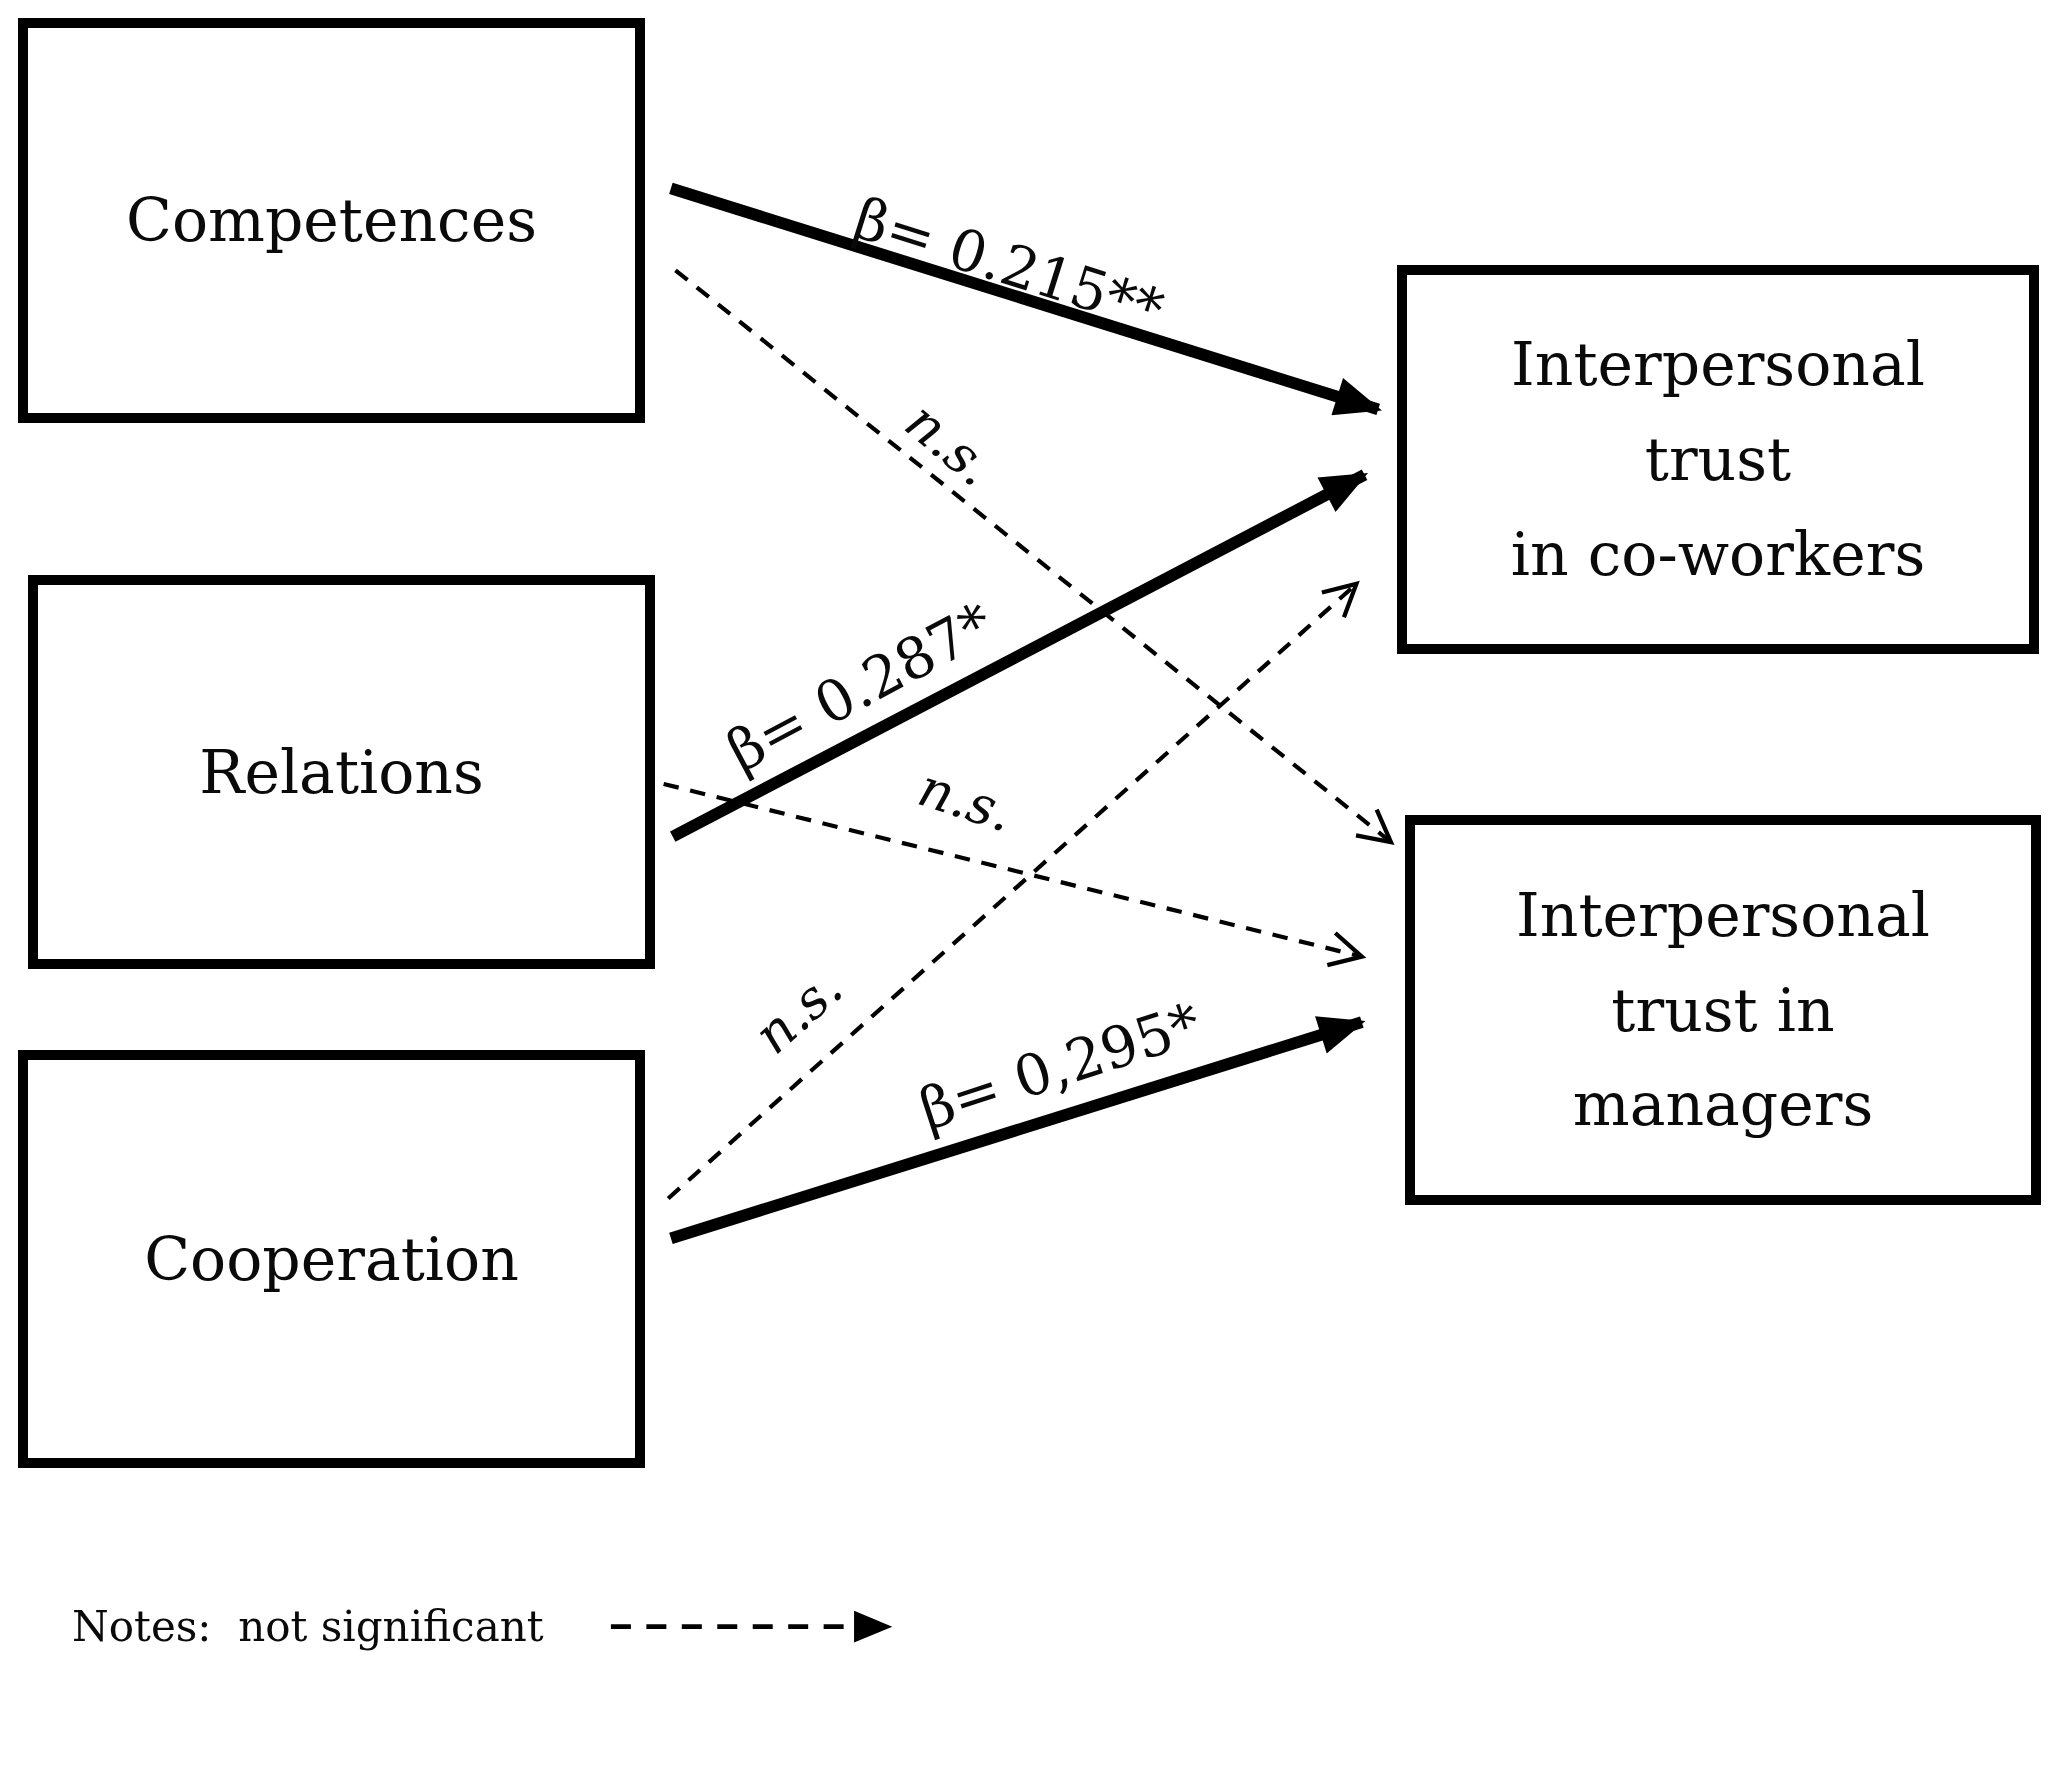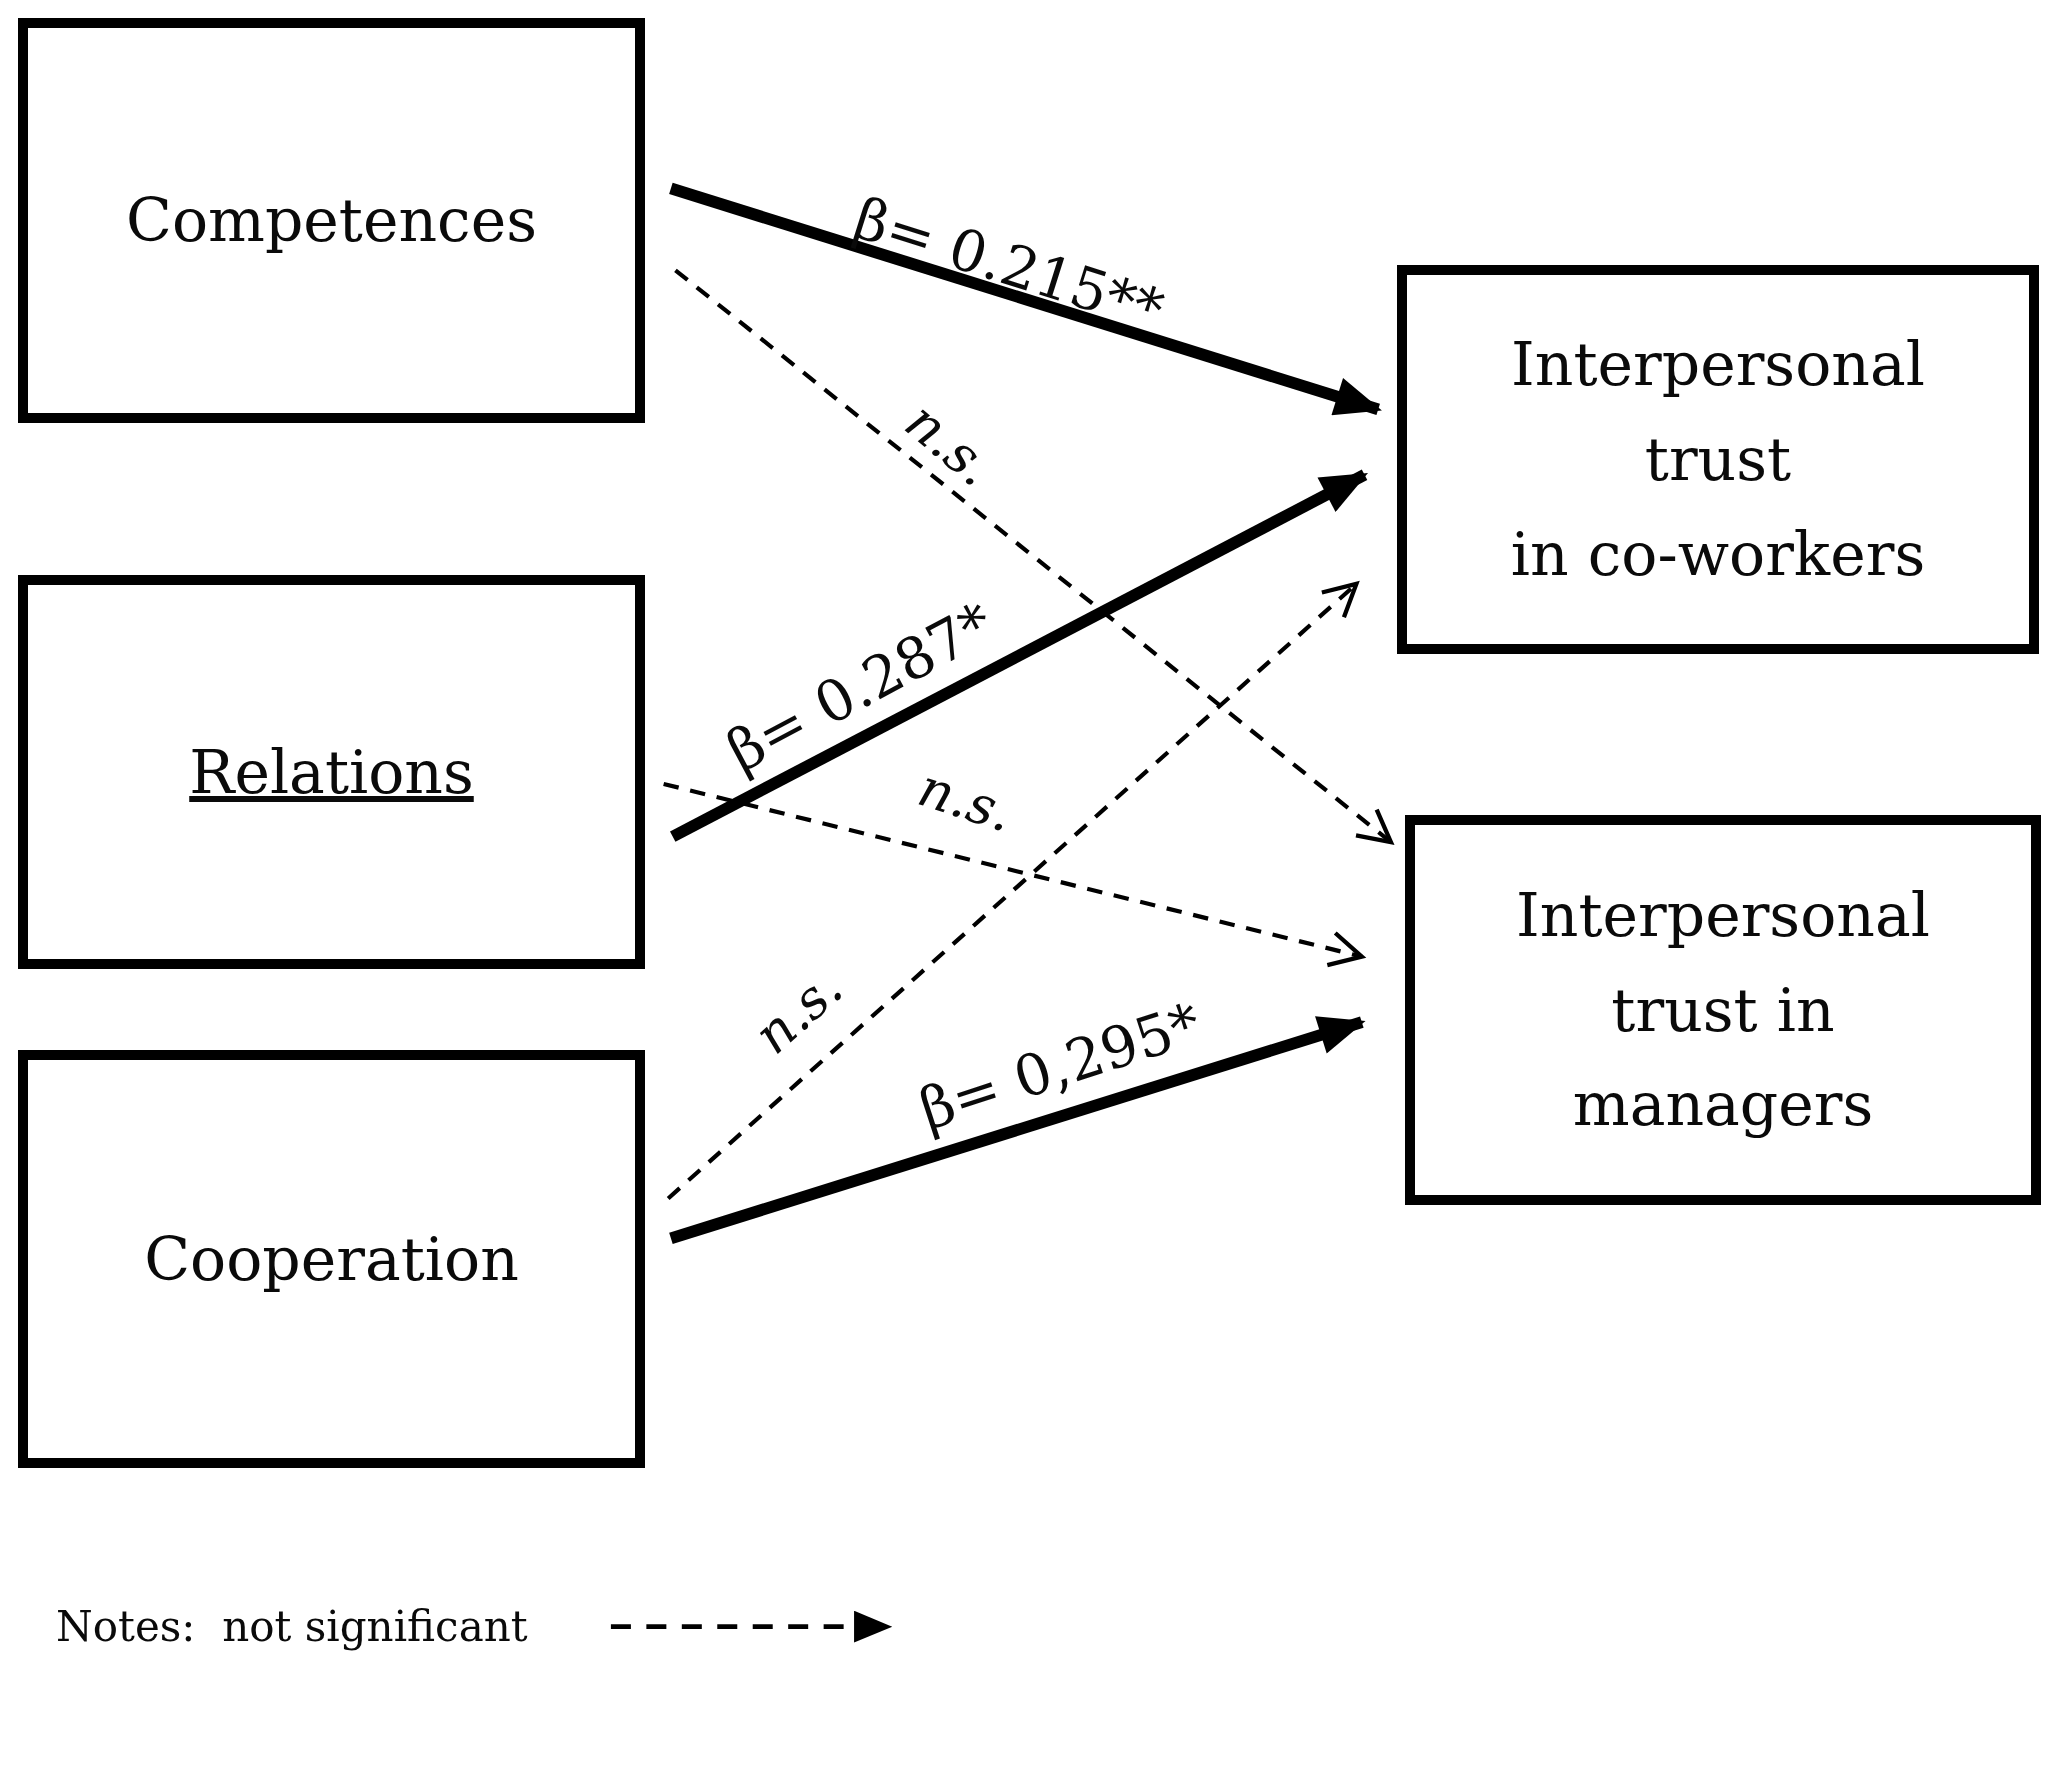--- a/index.html
+++ b/index.html
@@ -61,35 +61,35 @@
       <line x1="743" y1="297" x2="1530" y2="926" class="edge-dashed" marker-end="url(#m-open)"></line>
       <line x1="740" y1="920" x2="1501" y2="522" class="edge-solid" marker-end="url(#m-solid)"></line>
       <line x1="730" y1="862" x2="1498" y2="1052" class="edge-dashed" marker-end="url(#m-open)"></line>
       <line x1="735" y1="1318" x2="1492" y2="642" class="edge-dashed" marker-end="url(#m-open)"></line>
       <line x1="738" y1="1362" x2="1498" y2="1124" class="edge-solid" marker-end="url(#m-solid)"></line>
       <line x1="672" y1="1789" x2="978" y2="1789" class="legend-dashed" marker-end="url(#m-legend)"></line>
     </svg>
 
   <div id="nodes-layer">
       <div class="node" style="left: 18px; top: 18px; width: 627px; height: 405px;">Competences</div>
-      <div class="node" style="left: 18px; top: 575px; width: 627px; height: 394px; text-decoration: underline;">Relations</div>
+      <div class="node" style="left: 28px; top: 575px; width: 627px; height: 394px;">Relations</div>
       <div class="node" style="left: 18px; top: 1050px; width: 627px; height: 418px;">Cooperation</div>
       <div class="node" style="left: 1397px; top: 265px; width: 642px; height: 389px;">Interpersonal
 trust
 in co-workers</div>
       <div class="node" style="left: 1405px; top: 815px; width: 636px; height: 390px;">Interpersonal
 trust in
 managers</div>
     </div>
   <div id="labels-layer">
       <div class="edge-label" style="left: 1009px; top: 264px; transform: translate(-50%, -50%) rotate(17.5deg);">β= 0.215**</div>
       <div class="edge-label italic" style="left: 950px; top: 444px; transform: translate(-50%, -50%) rotate(40deg);">n.s.</div>
       <div class="edge-label" style="left: 860px; top: 687px; transform: translate(-50%, -50%) rotate(-28deg);">β= 0.287*</div>
       <div class="edge-label italic" style="left: 966px; top: 800px; transform: translate(-50%, -50%) rotate(18deg);">n.s.</div>
       <div class="edge-label italic" style="left: 798px; top: 1011px; transform: translate(-50%, -50%) rotate(-42deg);">n.s.</div>
       <div class="edge-label" style="left: 1060px; top: 1066px; transform: translate(-50%, -50%) rotate(-18deg);">β= 0,295*</div>
     </div>
 
-  <div class="note-line" style="left:56px;top:1602px;">Notes:  not significant</div>
+  <div class="note-line" style="left:72px;top:1602px;">Notes:  not significant</div>
 
 
 </div>
 
 
 </body></html>

